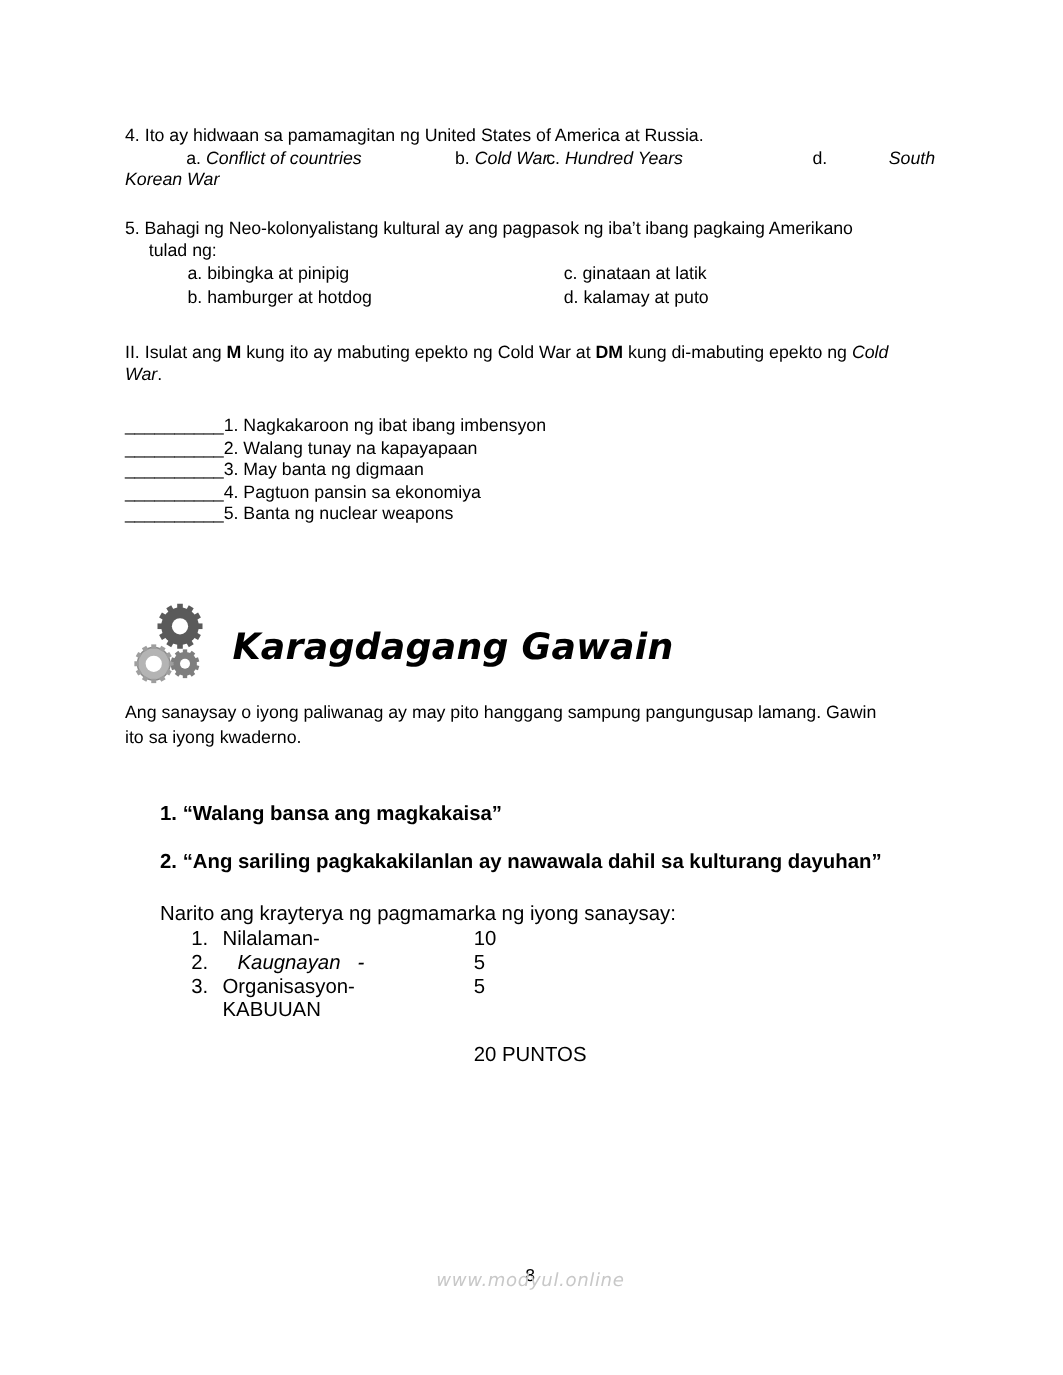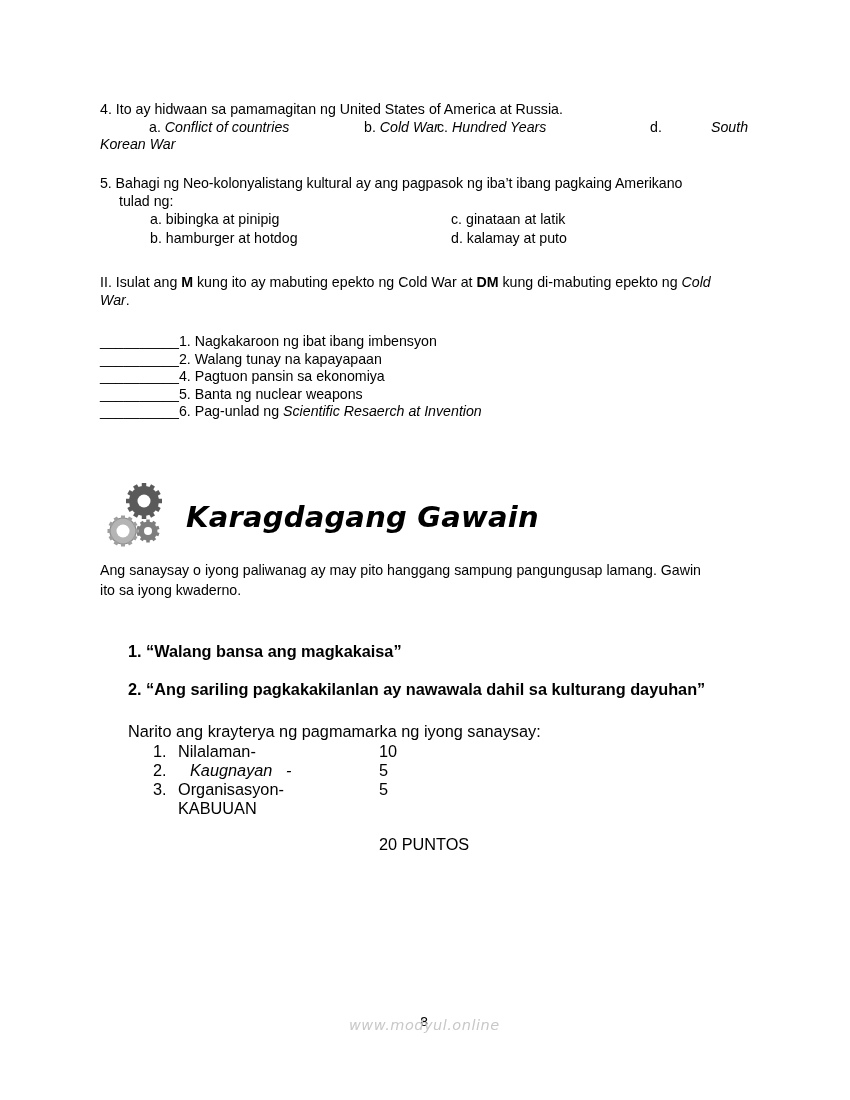--- a/index.html
+++ b/index.html
@@ -53,23 +53,23 @@
   <span>d.</span>
   <span>kalamay at puto</span>
 </div>
 
 <div class="abs arial f14 row" style="left:100px; top:274px;"><span>II. Isulat ang </span><span class="b">M</span><span> kung ito ay mabuting epekto ng Cold War at </span><span class="b">DM</span><span> kung di-mabuting epekto ng </span><span class="it">Cold</span></div>
 <div class="abs arial f14 row" style="left:100px; top:292px;"><span class="it">War</span><span>.</span></div>
 
 <div class="abs arial f14" style="left:100px; top:333px;">
   <div class="row" style="height:17.6px;"><span>__________</span><span>1. Nagkakaroon ng ibat ibang imbensyon</span></div>
   <div class="row" style="height:17.6px;"><span>__________</span><span>2. Walang tunay na kapayapaan</span></div>
+  <div class="row" style="height:17.6px;"><span>__________</span><span>3. May banta ng digmaan</span></div>
   <div class="row" style="height:17.6px;"><span>__________</span><span>4. Pagtuon pansin sa ekonomiya</span></div>
   <div class="row" style="height:17.6px;"><span>__________</span><span>5. Banta ng nuclear weapons</span></div>
-  <div class="row" style="height:17.6px;"><span>__________</span><span>6. Pag-unlad ng </span><span class="it">Scientific Resaerch at Invention</span></div>
 </div>
 
 <div class="abs" style="left:104px; top:479px; width:62px; height:72px;">
   <svg width="62" height="72" viewBox="0 0 62 72">
     <defs>
       <g id="gear-teeth">
         <rect x="-2.6" y="-1" width="5.2" height="6"></rect>
       </g>
     </defs>
 

